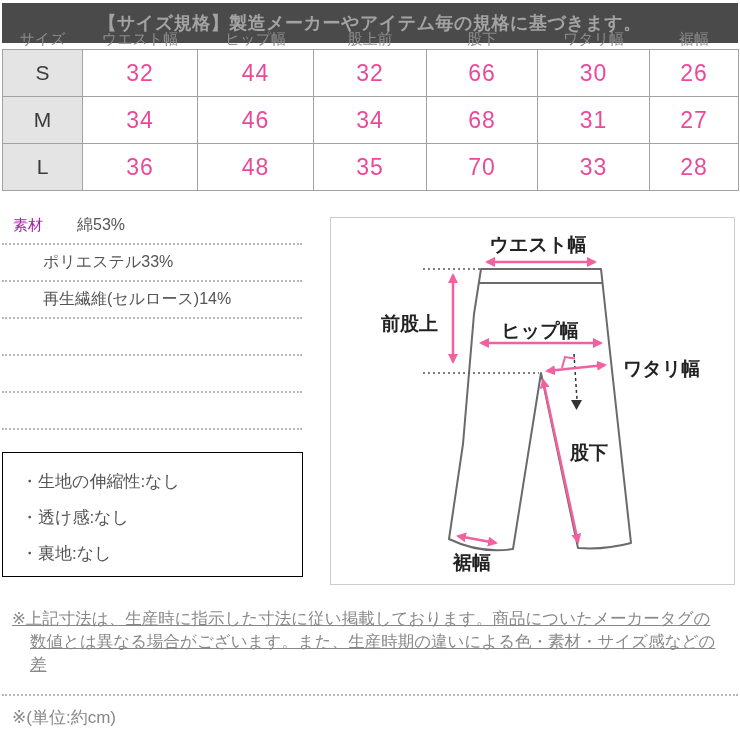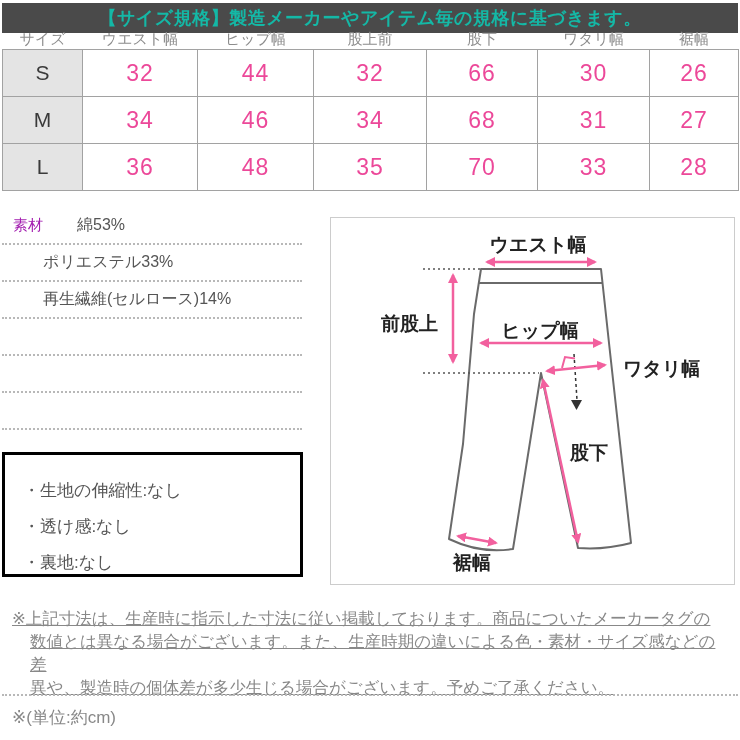--- a/index.html
+++ b/index.html
@@ -1,22 +1,22 @@
 <!DOCTYPE html>
 <html><head>
 <meta charset="utf-8">
 <style>
   * { box-sizing: border-box; }
   html,body { margin:0; padding:0; background:#fff; }
   body { width:740px; height:740px; font-family:"Liberation Sans","DejaVu Sans",sans-serif; }
   .page { position:relative; width:740px; height:740px; background:#fff; overflow:hidden; }
 
   
-  .title-bar { position:absolute; left:2px; top:3px; width:736px; height:30px;
-    background:#4a4a4a; color:#14b8a6; display:flex; align-items:center; justify-content:center;
+  .title-bar { position:absolute; left:2px; top:3px; width:736px; height:40px;
+    background:#4a4a4a; color:#a3a3a3; display:flex; align-items:center; justify-content:center;
     font-size:18px; font-weight:bold; letter-spacing:0.5px; }
 
   
   .size-table { position:absolute; left:2px; top:30px; width:736px;
     border-collapse:collapse; table-layout:fixed; }
   .size-table thead th { border:none; font-weight:normal; color:#8c8c8c;
     font-size:15px; height:19px; padding:0; text-align:center; }
   .size-table tbody th, .size-table tbody td { border:1px solid #a2a2a2;
     height:47px; text-align:center; vertical-align:middle; padding:0; }
   .size-table tbody th { background:#e4e4e4; font-weight:normal; color:#3a3a3a; font-size:21px; }
@@ -25,21 +25,21 @@
   
   .material { position:absolute; left:2px; top:208px; width:300px; }
   .material-row { height:37px; border-bottom:2px dotted #b8b8b8;
     display:flex; align-items:center; }
   .material-label { color:#a21caf; font-size:15px; margin-left:11px; width:64px; flex:none; }
   .material-value { color:#555; font-size:16px; }
   .material-row.cont .material-value { margin-left:41px; }
 
   
   .features-box { position:absolute; left:2px; top:452px; width:301px; height:125px;
-    border:3px solid #000000; padding:17px 0 0 18px; }
+    border:1px solid #000000; padding:10px 0 0 18px; }
   .feature-item { color:#555; font-size:17px; height:36px; display:flex; align-items:center; }
 
   
   .diagram-box { position:absolute; left:330px; top:217px; width:405px; height:368px;
     border:1px solid #ccc; background:#fff; }
   .diagram-box svg { display:block; }
   .dg-label { font-size:19px; font-weight:bold; fill:#222;
     font-family:"Liberation Sans","DejaVu Sans",sans-serif; }
 
   
@@ -161,19 +161,18 @@
       <text class="dg-label" x="209" y="119" text-anchor="middle">ヒップ幅</text>
       <text class="dg-label" x="292" y="157" text-anchor="start">ワタリ幅</text>
       <text class="dg-label" x="239" y="241" text-anchor="start">股下</text>
       <text class="dg-label" x="141" y="351" text-anchor="middle">裾幅</text>
     </svg>
   </div>
 
   <div class="footnote">
     <div class="note-line first">※上記寸法は、生産時に指示した寸法に従い掲載しております。商品についたメーカータグの</div>
     <div class="note-line">数値とは異なる場合がございます。また、生産時期の違いによる色・素材・サイズ感などの差</div>
-    <div class="note-line">異や、製造時の個体差が多少生じる場合がございます。予めご了承ください。</div>
   </div>
 
   <div class="footer-divider"></div>
   <div class="unit-note">※(単位:約cm)</div>
 
 </div>
 
 </body></html>

